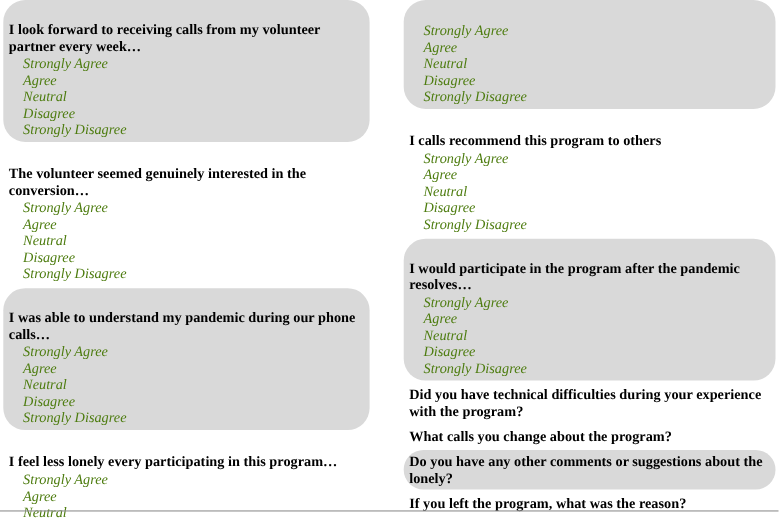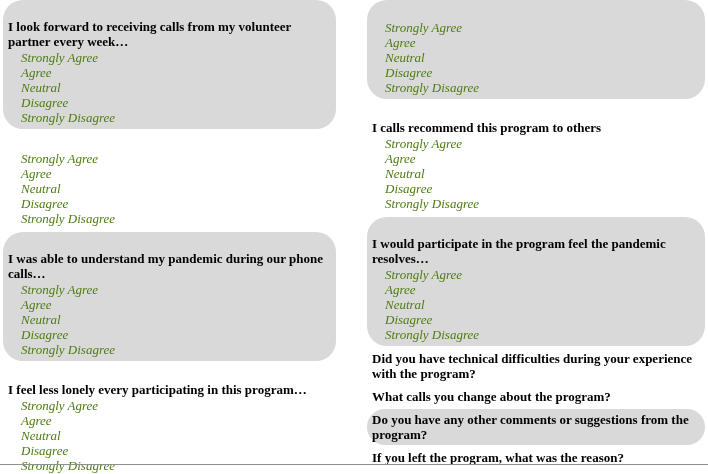--- a/index.html
+++ b/index.html
@@ -78,20 +78,21 @@
     <div class="question">I look forward to receiving calls from my volunteer partner every week…</div>
     <div class="options">
             <div class="option">Strongly Agree</div>
             <div class="option">Agree</div>
             <div class="option">Neutral</div>
             <div class="option">Disagree</div>
             <div class="option">Strongly Disagree</div>
           </div>
   </div>
         <div class="block">
+    <div class="question">The volunteer seemed genuinely interested in the conversion…</div>
     <div class="options">
             <div class="option">Strongly Agree</div>
             <div class="option">Agree</div>
             <div class="option">Neutral</div>
             <div class="option">Disagree</div>
             <div class="option">Strongly Disagree</div>
           </div>
   </div>
         <div class="block shaded">
     <div class="question">I was able to understand my pandemic during our phone calls…</div>
@@ -128,39 +129,39 @@
     <div class="question">I calls recommend this program to others</div>
     <div class="options">
             <div class="option">Strongly Agree</div>
             <div class="option">Agree</div>
             <div class="option">Neutral</div>
             <div class="option">Disagree</div>
             <div class="option">Strongly Disagree</div>
           </div>
   </div>
         <div class="block shaded">
-    <div class="question">I would participate in the program feel the pandemic resolves…</div>
+    <div class="question">I would participate in the program after the pandemic resolves…</div>
     <div class="options">
             <div class="option">Strongly Agree</div>
             <div class="option">Agree</div>
             <div class="option">Neutral</div>
             <div class="option">Disagree</div>
             <div class="option">Strongly Disagree</div>
           </div>
   </div>
         <div class="block open">
     <div class="question">Did you have technical difficulties during your experience with the program?</div>
 
   </div>
         <div class="block open">
     <div class="question">What calls you change about the program?</div>
 
   </div>
         <div class="block shaded open">
-    <div class="question">Do you have any other comments or suggestions from the program?</div>
+    <div class="question">Do you have any other comments or suggestions about the lonely?</div>
 
   </div>
         <div class="block open">
     <div class="question">If you left the program, what was the reason?</div>
 
   </div>
       </div>
   </div>
   <div class="bottom-rule"></div>
 </div>

